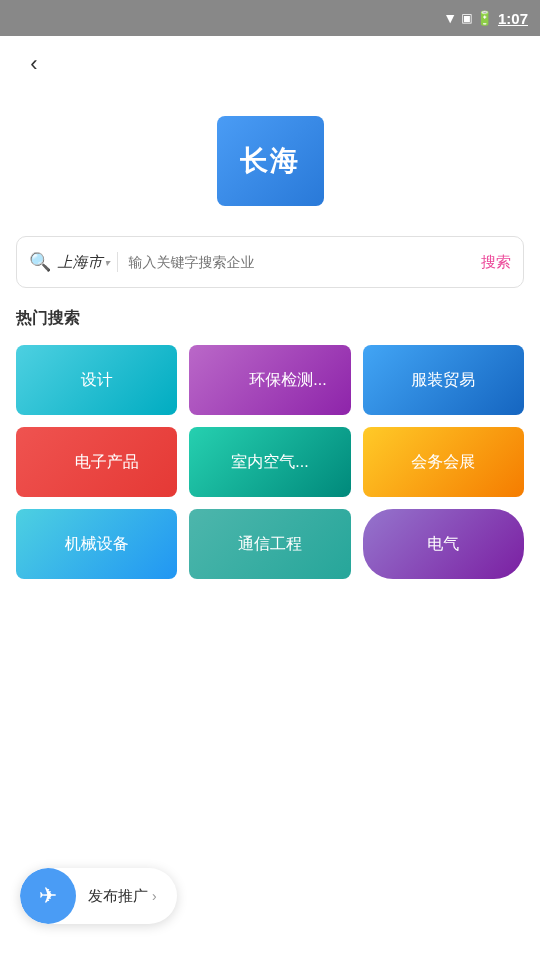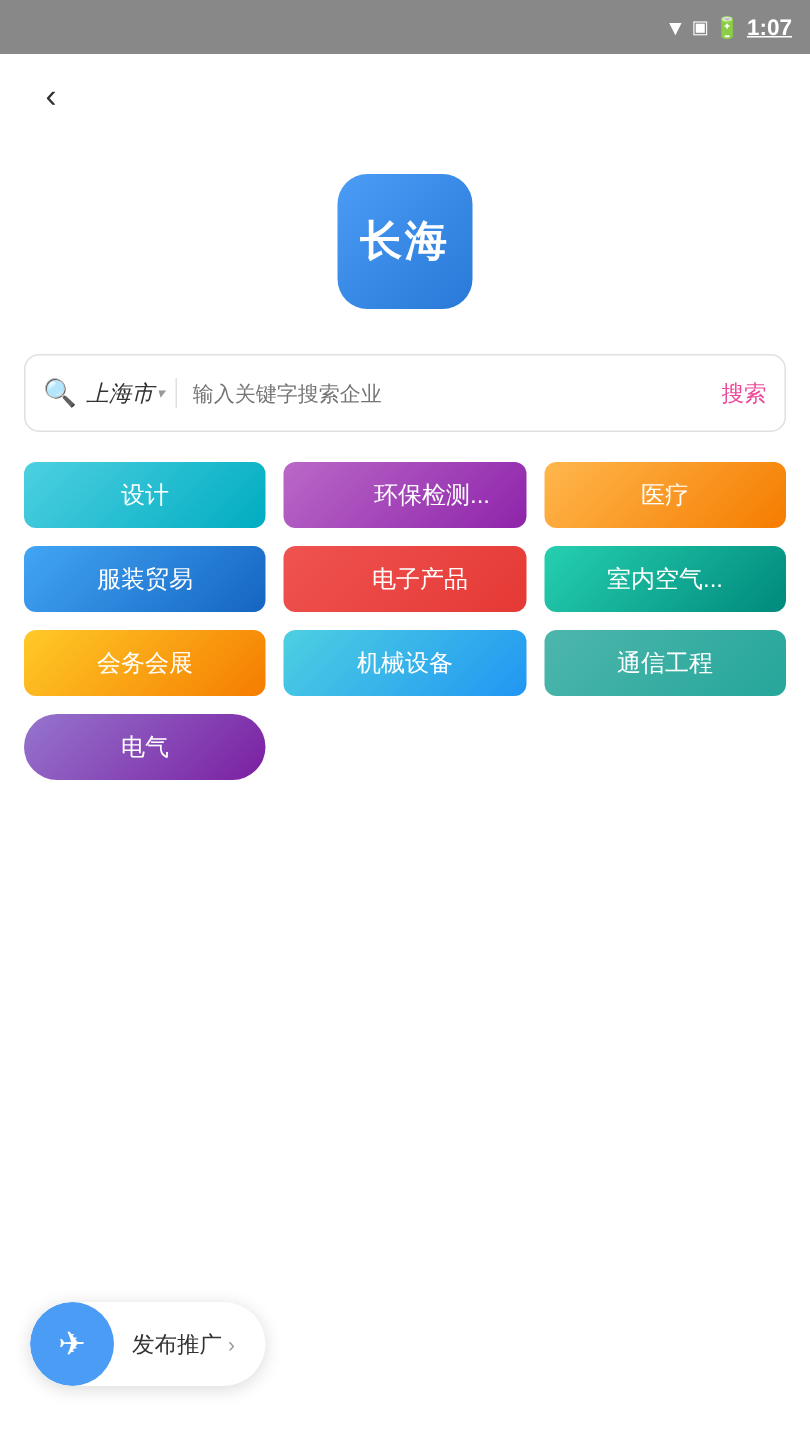--- a/index.html
+++ b/index.html
@@ -69,23 +69,23 @@
       padding-bottom: 100px;
     }
 
     
     .app-icon-section {
       display: flex;
       justify-content: center;
       padding: 24px 0 20px;
     }
     .app-icon {
-      width: 90px;
+      width: 107px;
       height: 90px;
-      border-radius: 20px;
+      border-radius: 8px;
       background: linear-gradient(135deg, #4a9cf5 0%, #2979d8 100%);
       display: flex;
       align-items: center;
       justify-content: center;
     }
     .app-icon-text {
       color: white;
       font-size: 28px;
       font-weight: 700;
       letter-spacing: 2px;
@@ -157,21 +157,21 @@
       font-weight: 600;
       color: #333;
       margin-bottom: 16px;
     }
     .tags-grid {
       display: grid;
       grid-template-columns: repeat(3, 1fr);
       gap: 12px;
     }
     .tag-btn {
-      height: 44px;
+      height: 70px;
       border-radius: 8px;
       border: none;
       color: white;
       font-size: 16px;
       font-weight: 500;
       cursor: pointer;
       display: flex;
       align-items: center;
       justify-content: center;
     }
@@ -265,25 +265,25 @@
         <span>上海市</span>
         <span class="city-arrow">▾</span>
       </div>
       <div class="divider-v"></div>
       <input class="search-input" type="text" placeholder="输入关键字搜索企业" style="">
       <span class="search-btn">搜索</span>
     </div>
   </div>
 
   <div class="hot-search-section">
+    <div class="section-title">热门搜索</div>
     <div class="tags-grid">
 
     <button class="tag-btn tag-cyan">设计</button>
         <button class="tag-btn tag-purple">环保检测...</button>
-        <button class="tag-btn tag-orange">医疗</button>
         <button class="tag-btn tag-blue">服装贸易</button>
         <button class="tag-btn tag-red">电子产品</button>
         <button class="tag-btn tag-teal">室内空气...</button>
         <button class="tag-btn tag-yellow-orange">会务会展</button>
         <button class="tag-btn tag-sky">机械设备</button>
         <button class="tag-btn tag-gray-teal">通信工程</button>
         <button class="tag-btn tag-violet">电气</button>
       </div>
   </div>
 

